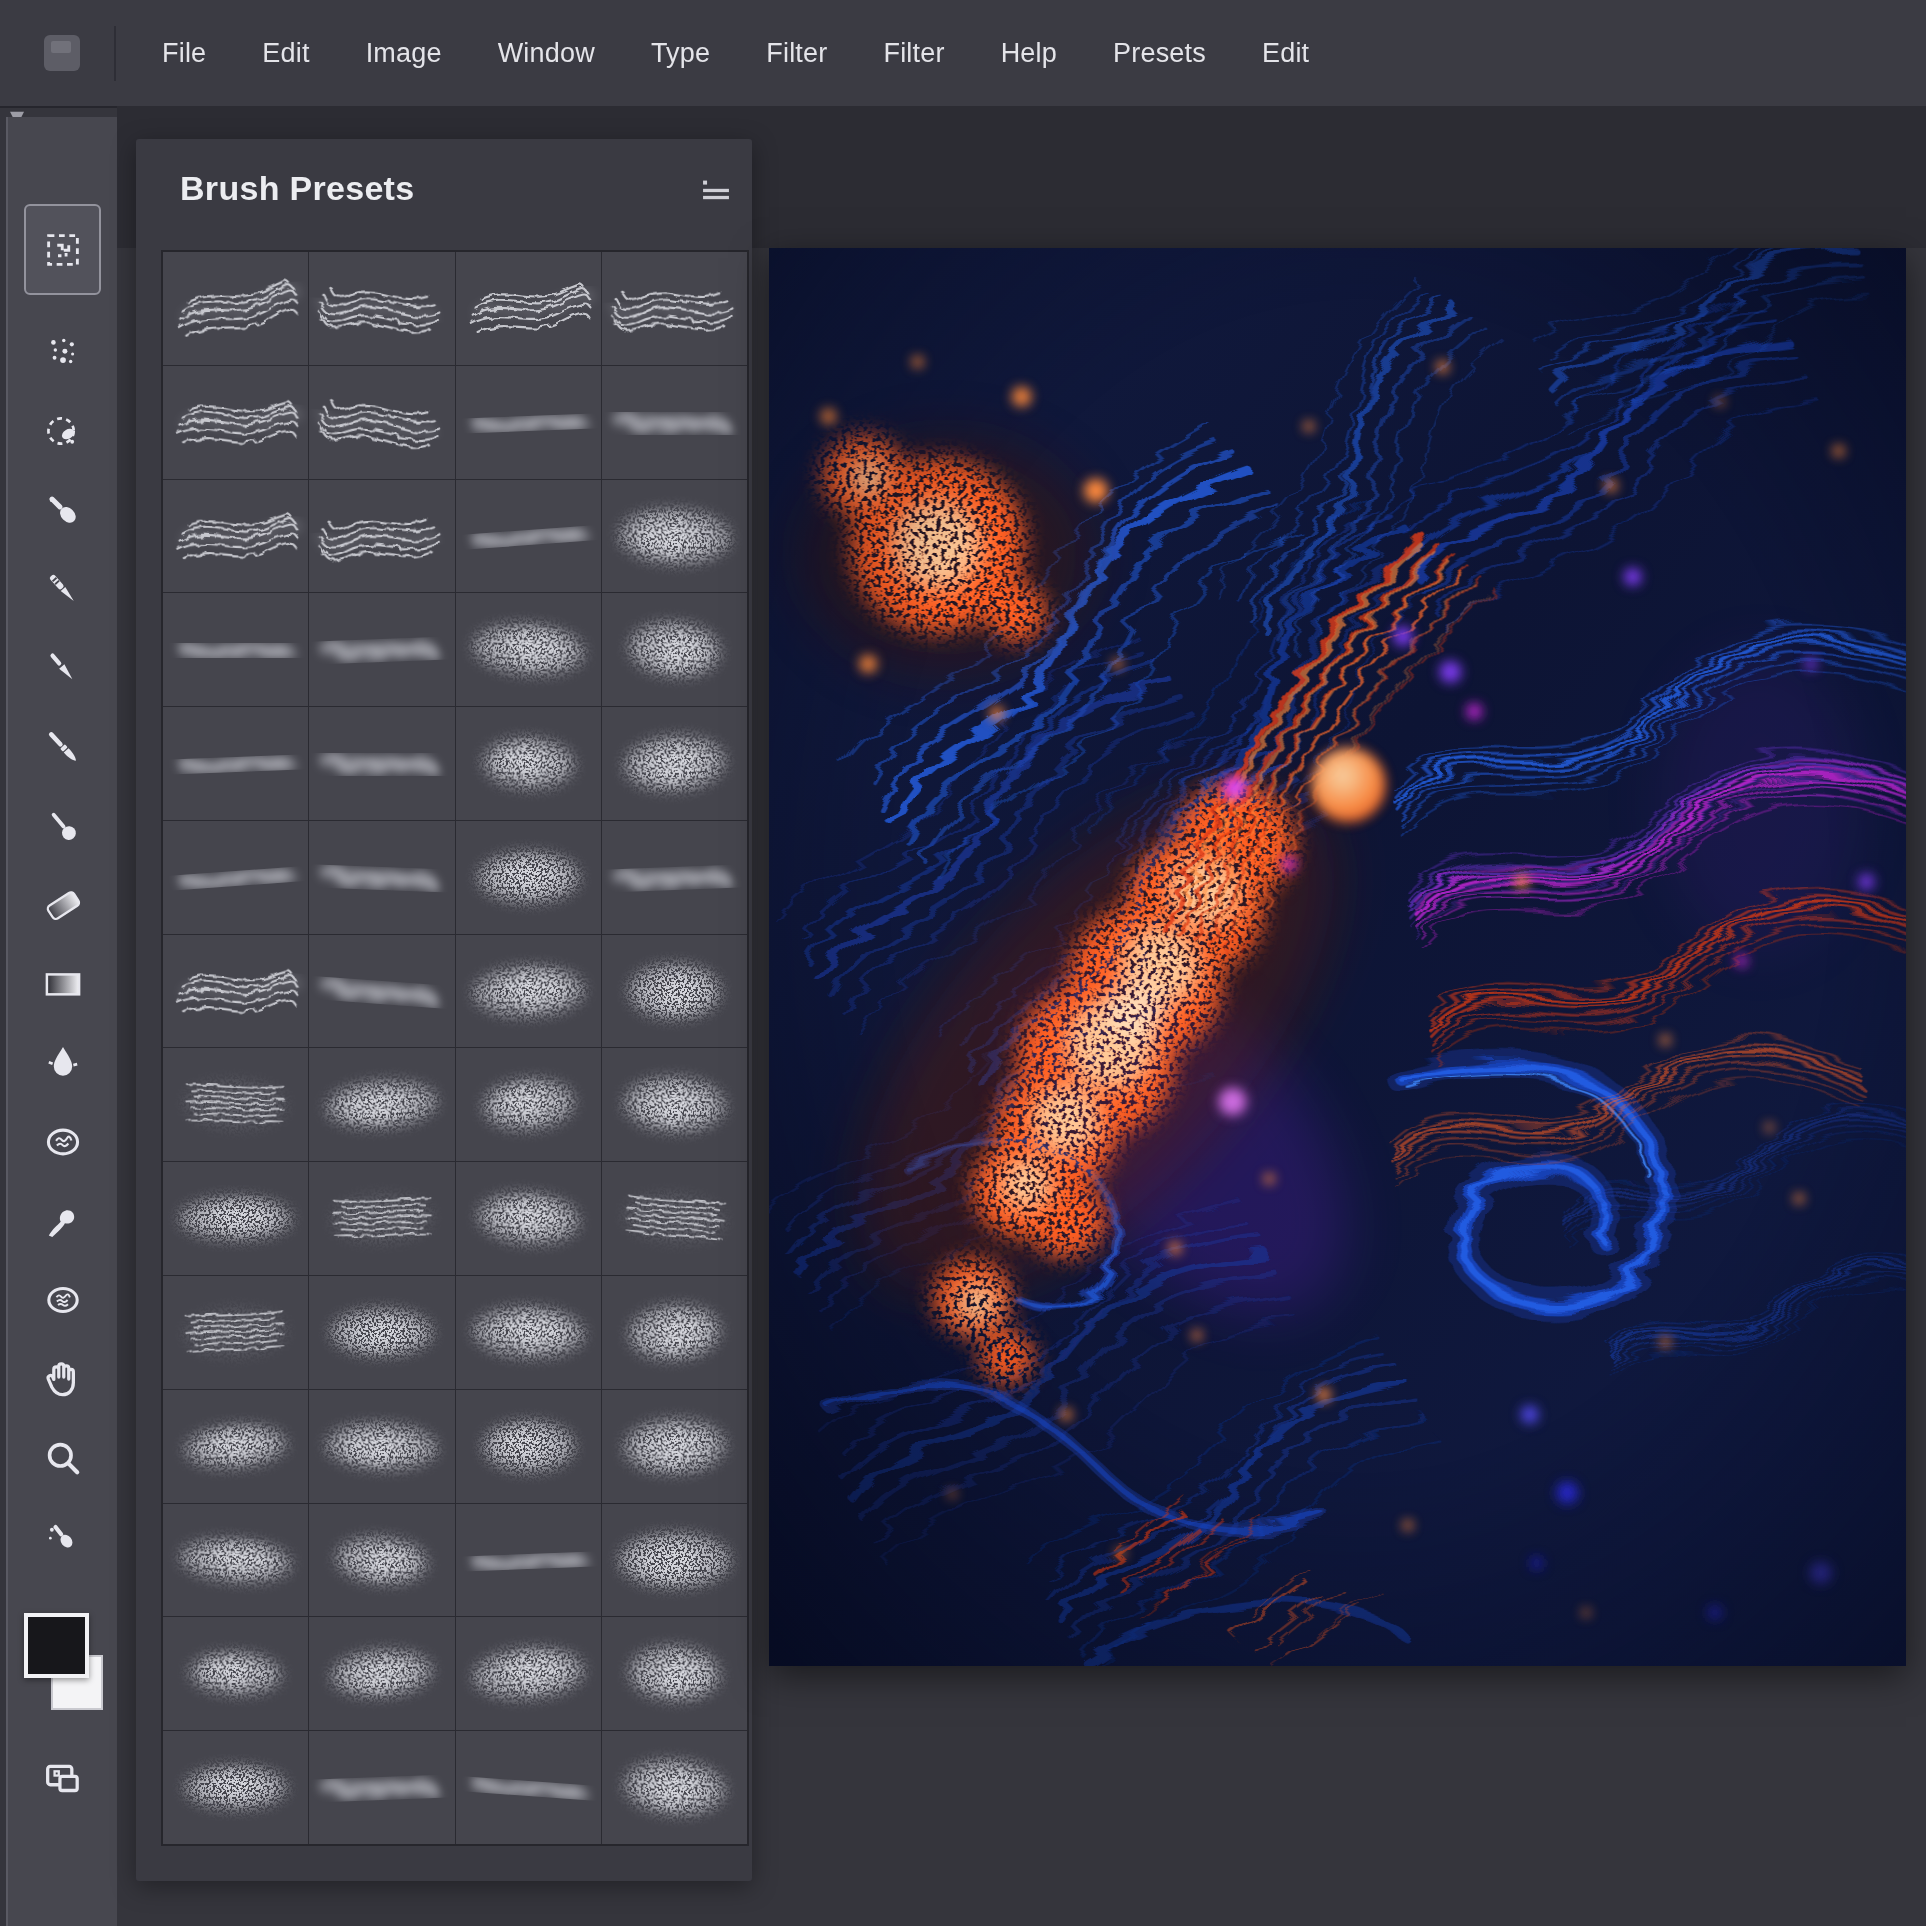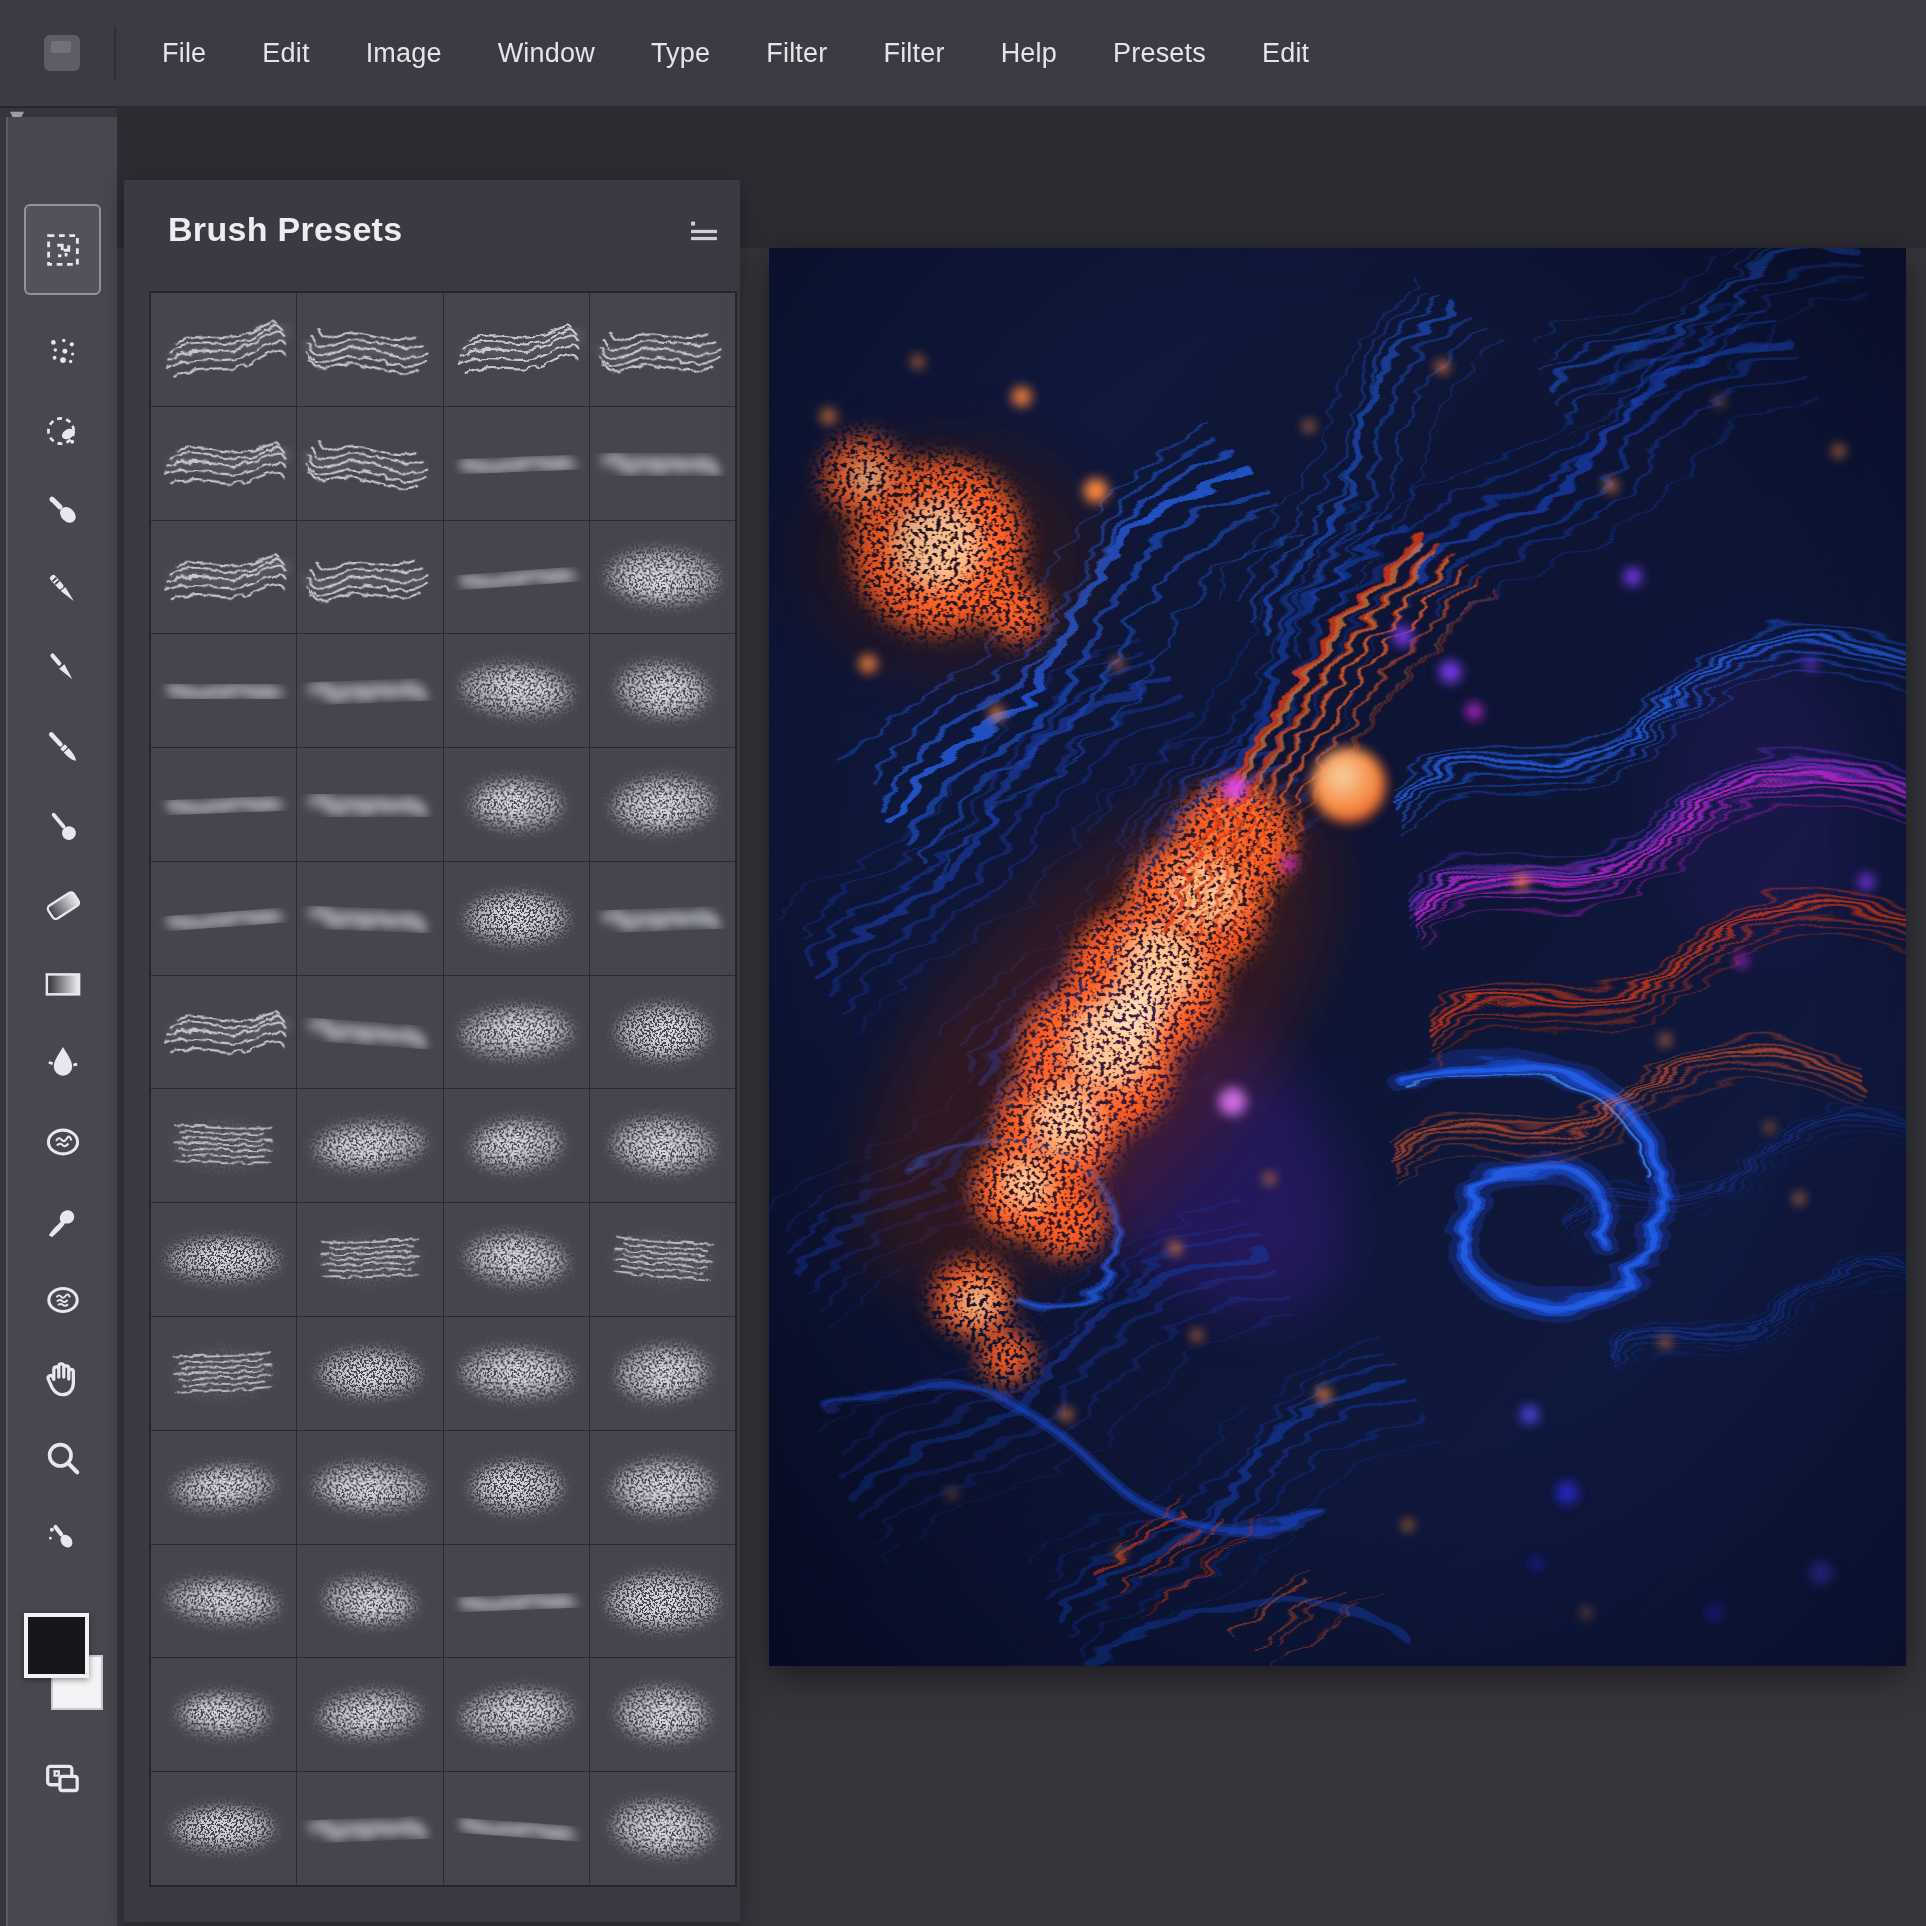--- a/index.html
+++ b/index.html
@@ -59,25 +59,24 @@
     position:absolute;right:-2px;bottom:-6px;width:48px;height:51px;
     background:#f4f4f6;border:2px solid #c9c9cf;
   }
   #swatch-fg{
     position:absolute;left:0px;top:0px;width:57px;height:57px;
     background:#17171b;border:4px solid #f2f2f5;box-shadow:0 2px 6px rgba(0,0,0,.4);
   }
   #screen-mode{margin-top:46px;flex:0 0 auto;}
   
   #brush-panel{
-    position:absolute;left:124px;top:139px;width:616px;height:1742px;
+    position:absolute;left:136px;top:139px;width:616px;height:1742px;
     background:#3a3a42;border-radius:3px;
     box-shadow:0 6px 24px rgba(0,0,0,.35);
     box-sizing:border-box;
-    margin-top:41px;
   }
   #panel-header{
     position:absolute;left:0;top:0;width:100%;height:99px;
     display:flex;align-items:center;
   }
   #panel-title{
     margin-left:44px;font-size:34px;font-weight:bold;color:#ecedf1;letter-spacing:0.3px;
   }
   #panel-menu-btn{position:absolute;right:14px;top:32px;width:44px;height:38px;
     display:flex;align-items:center;justify-content:center;}

